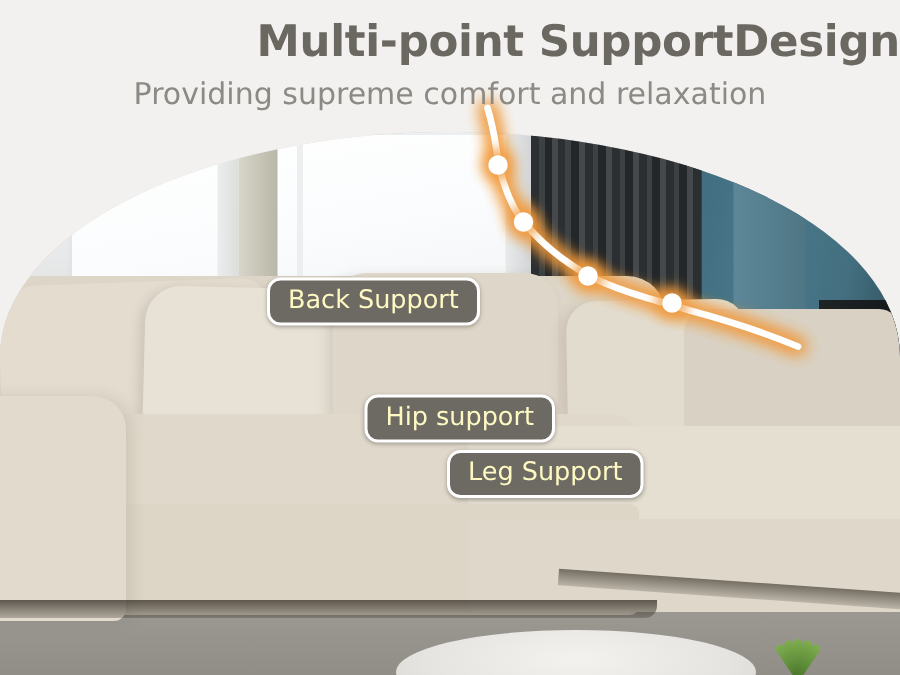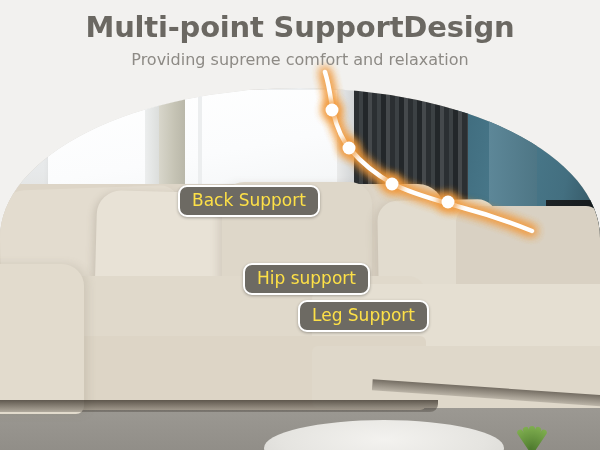--- a/index.html
+++ b/index.html
@@ -11,24 +11,25 @@
   }
   .banner{position:absolute;inset:0;width:600px;height:450px;overflow:hidden;background:#f2f1ef;}
 
   
   .header{position:absolute;top:0;left:0;width:600px;height:88px;text-align:center;z-index:40;}
   .title{
     margin:0;padding-top:11px;
     font-size:29px;font-weight:bold;letter-spacing:-0.2px;
     color:#6b6862;line-height:1.12;
     font-family:"DejaVu Sans", sans-serif;
+    text-align:right;
   }
   .subtitle{
     margin:0;padding-top:7px;
-    font-size:16px;font-weight:normal;color:#8d8a85;
+    font-size:20px;font-weight:normal;color:#8d8a85;
     font-family:"DejaVu Sans", sans-serif;
   }
 
   
   .photo{
     position:absolute;left:0;top:88px;width:600px;height:362px;
     overflow:hidden;
     border-top-left-radius:300px 150px;
     border-top-right-radius:300px 150px;
     background:#cfc9bf;
@@ -163,21 +164,21 @@
 
   
   .curve-layer{position:absolute;left:0;top:0;width:600px;height:362px;z-index:25;}
 
   
   .label{
     position:absolute;z-index:30;
     background:#6d6a63;
     border:2px solid #ffffff;
     border-radius:9px;
-    color:#fde047;
+    color:#fef9c3;
     font-size:17px;
     font-family:"DejaVu Sans", sans-serif;
     padding:3px 12px 4px 12px;
     white-space:nowrap;
     box-shadow:0 1px 3px rgba(0,0,0,.30);
     line-height:1.25;
   }
   .lbl-back{left:178px;top:185px;}
   .lbl-lumbar{left:172px;top:223px;}
   .lbl-hip{left:243px;top:263px;}

